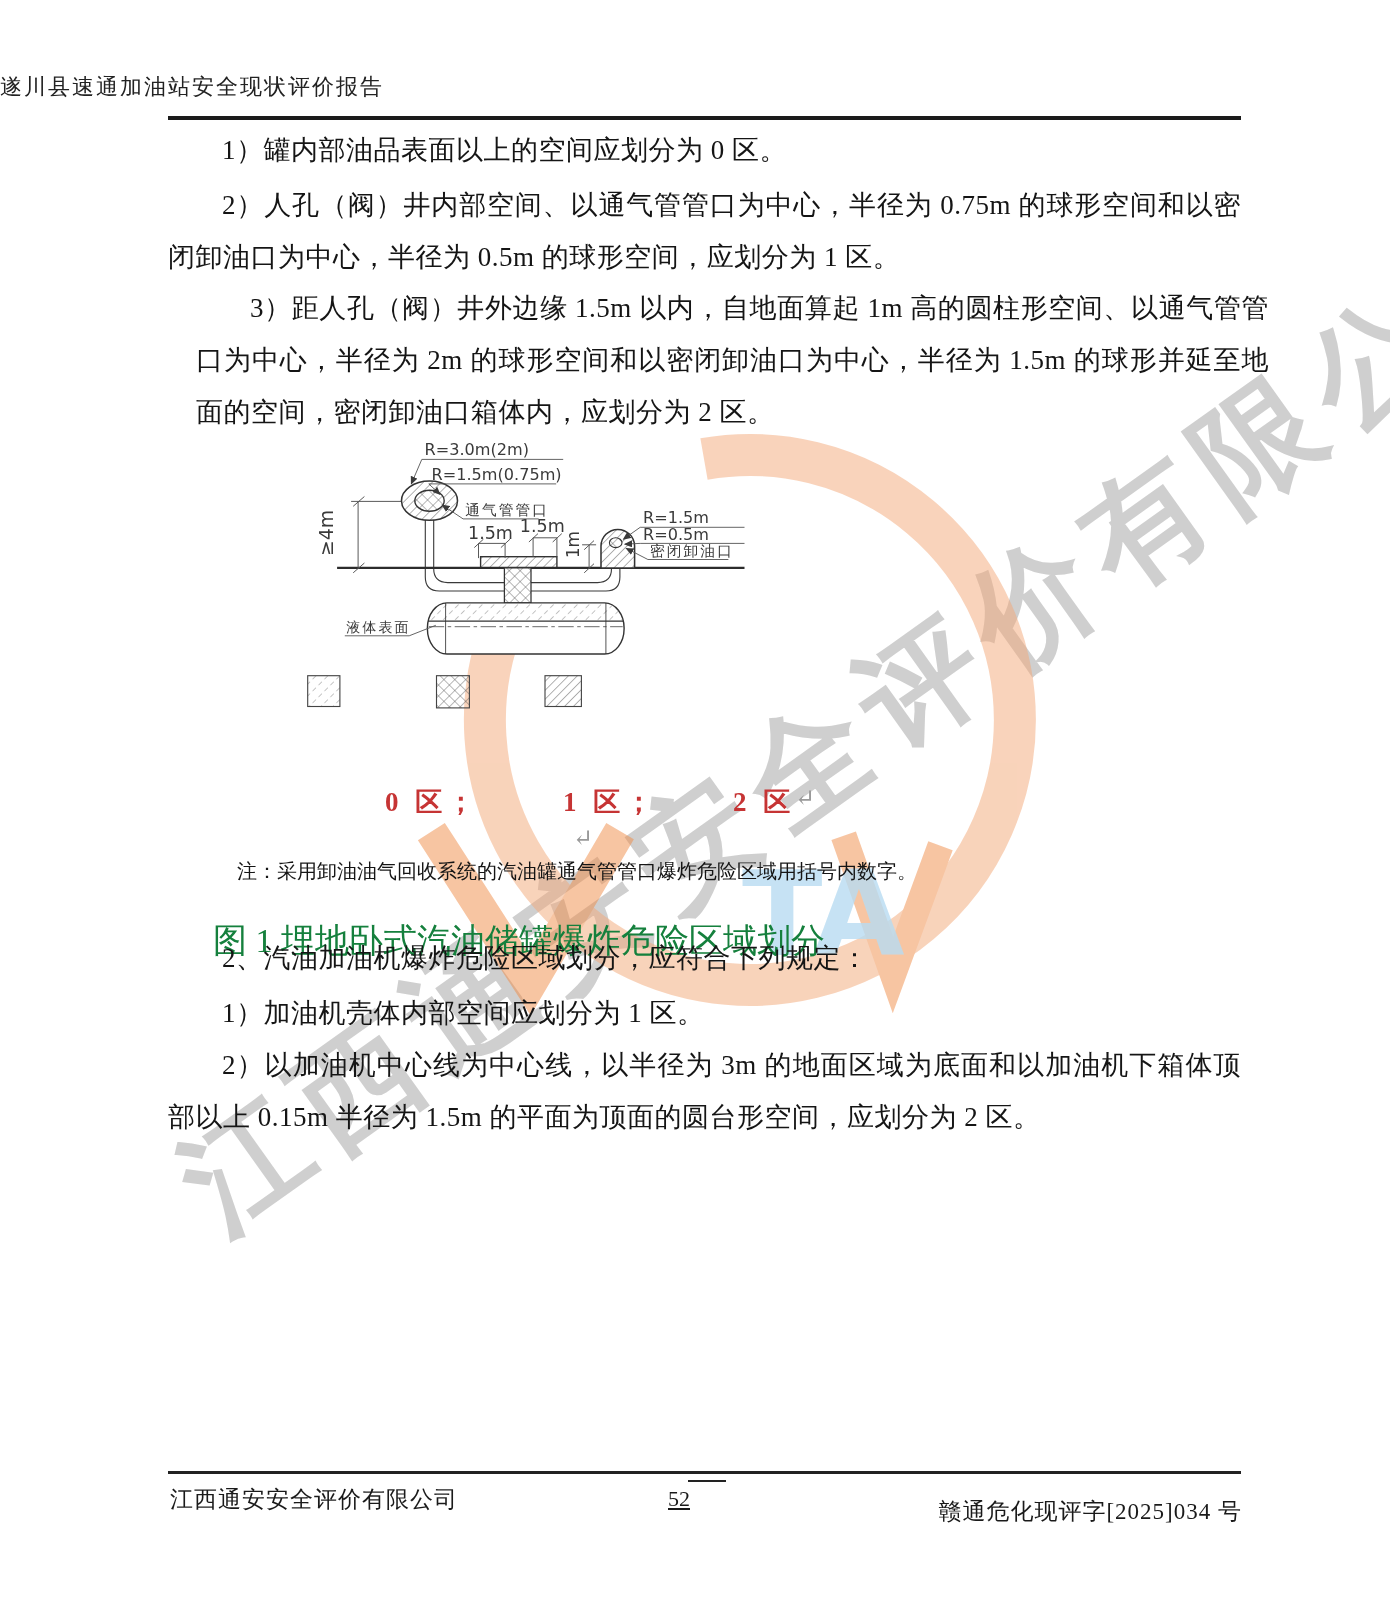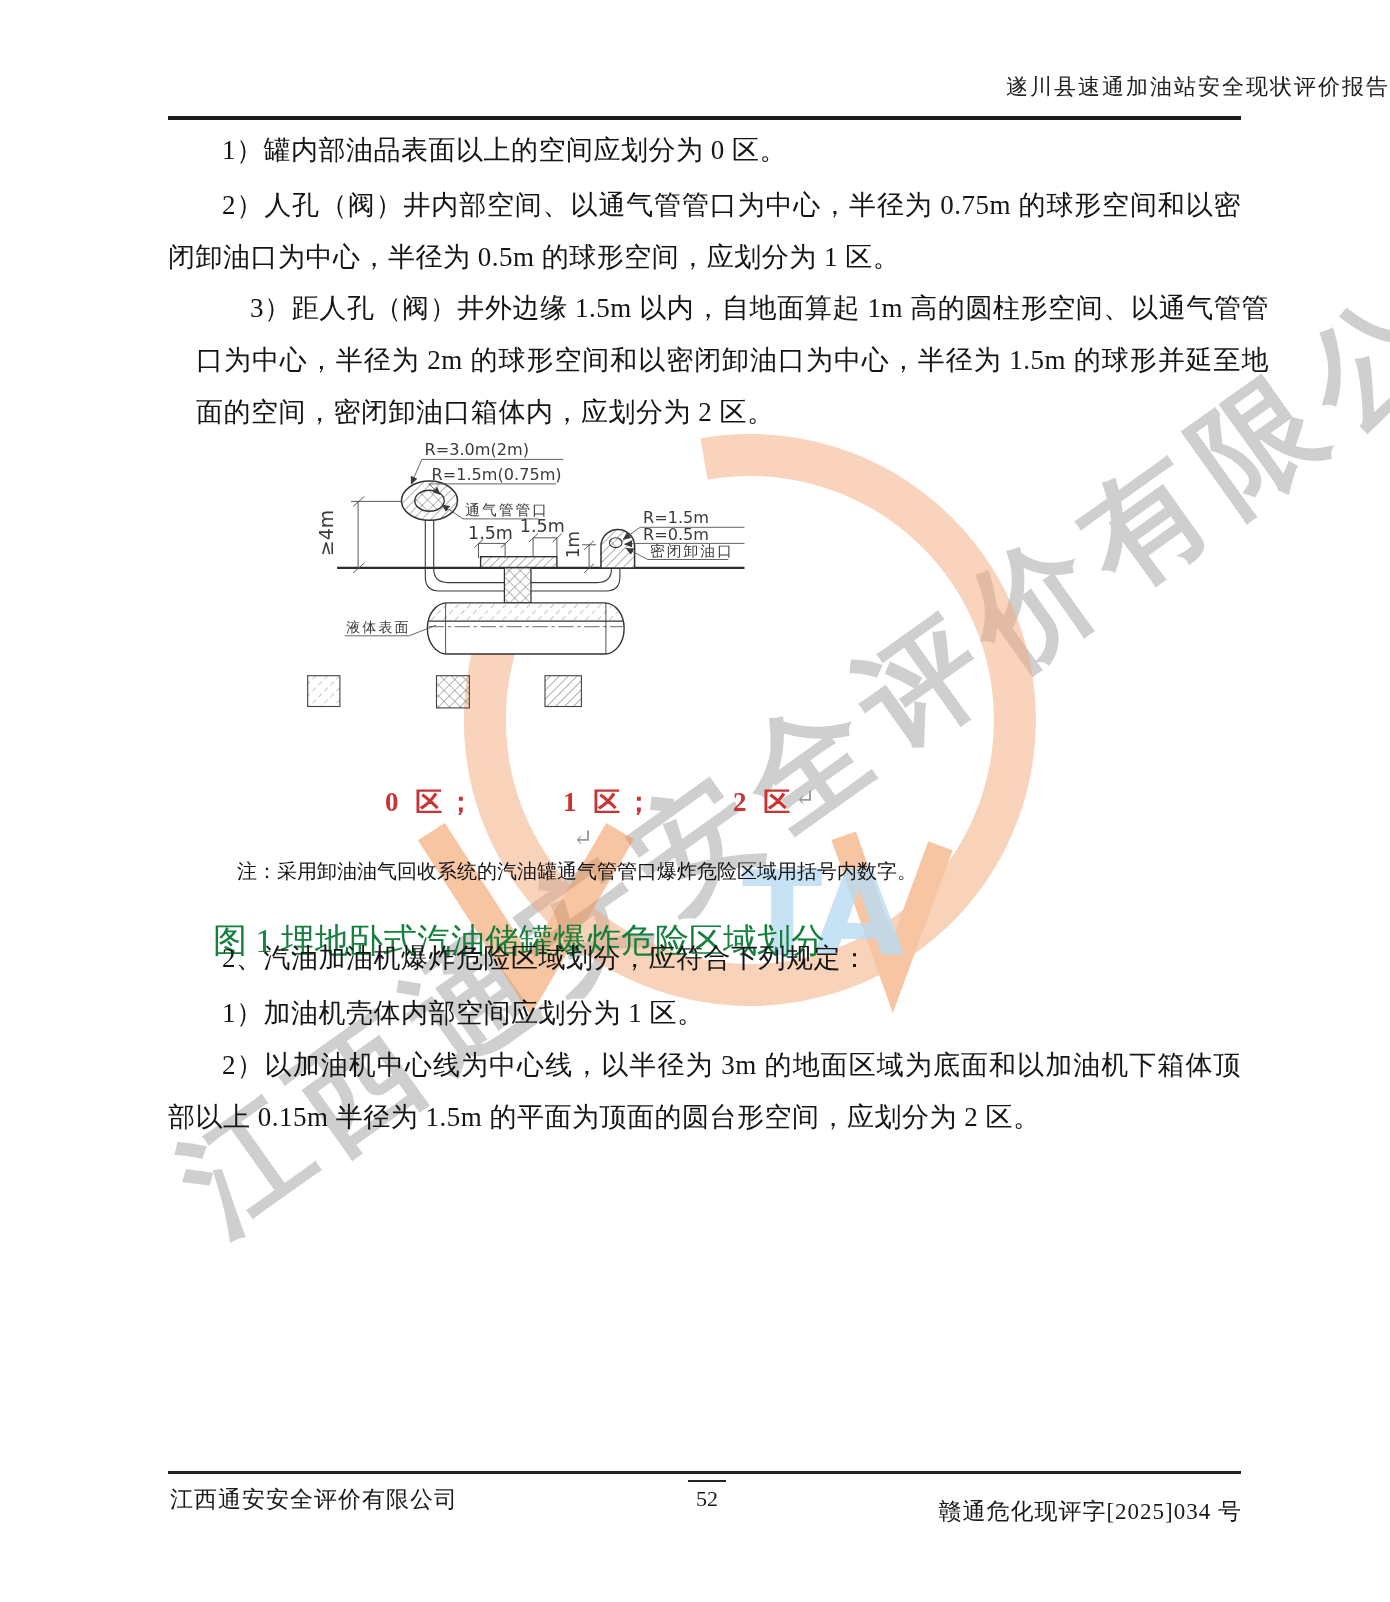--- a/index.html
+++ b/index.html
@@ -16,40 +16,40 @@
   }
   .wm-red{
     position:absolute;left:478px;top:1036px;z-index:2;
     font-size:122px;font-weight:bold;letter-spacing:10px;white-space:nowrap;
     color:rgba(216,64,64,0.55);
   }
   .wm-logo{position:absolute;left:0;top:0;z-index:1;}
   
   .content{position:absolute;inset:0;z-index:5;}
   .hdr-title{
-    position:absolute;left:0;top:72px;width:100%;text-align:right;
+    position:absolute;left:0;top:72px;width:100%;text-align:left;
     font-size:22px;letter-spacing:2px;color:#222;
   }
   .rule-top{position:absolute;left:168px;top:116px;width:1073px;height:4px;background:#1b1b1b;}
   .para{
     position:absolute;left:168px;width:1073px;font-size:27px;line-height:52px;
     text-align:justify;text-justify:inter-ideograph;letter-spacing:0.5px;color:#151515;
   }
   .indent{text-indent:2em;}
   .p1{top:124px;} .p2{top:179px;} .p3{top:282px;margin-left:28px;}
   .note{position:absolute;left:237px;top:856px;font-size:20px;line-height:30px;color:#151515;}
   .caption{position:absolute;left:213px;top:921px;font-size:34px;line-height:40px;color:#15803d;}
   .s2{top:932px;} .s2_1{top:987px;} .s2_2{top:1039px;}
   .legend-label{position:absolute;font-size:27px;font-weight:bold;letter-spacing:5px;color:#c63434;line-height:44px;text-align:right;}
   .ret{position:absolute;font-size:24px;color:#9a9a9a;line-height:24px;}
   .ftr-rule{position:absolute;left:168px;top:1471px;width:1073px;height:3px;background:#222;}
   .ftr-left{position:absolute;left:170px;top:1484px;font-size:23px;letter-spacing:1px;}
   .ftr-right{position:absolute;right:148px;top:1484px;font-size:23px;letter-spacing:1px;margin-top:12px;}
   .pg-line{position:absolute;left:688px;top:1480px;width:38px;border-top:2px solid #222;}
-  .pg-num{position:absolute;left:688px;top:1486px;width:38px;text-align:center;font-size:22px;}
+  .pg-num{position:absolute;left:652px;top:1486px;width:38px;text-align:right;font-size:22px;text-decoration:underline;}
   .fig-svg{position:absolute;left:300px;top:430px;}
   .fig-svg text{font-family:"DejaVu Sans","Liberation Sans",sans-serif;fill:#3a3a3a;}
 </style>
 </head>
 <body>
 
 <div class="page">
 
   <div class="wm-diag">江西通安安全评价有限公司</div>
 

